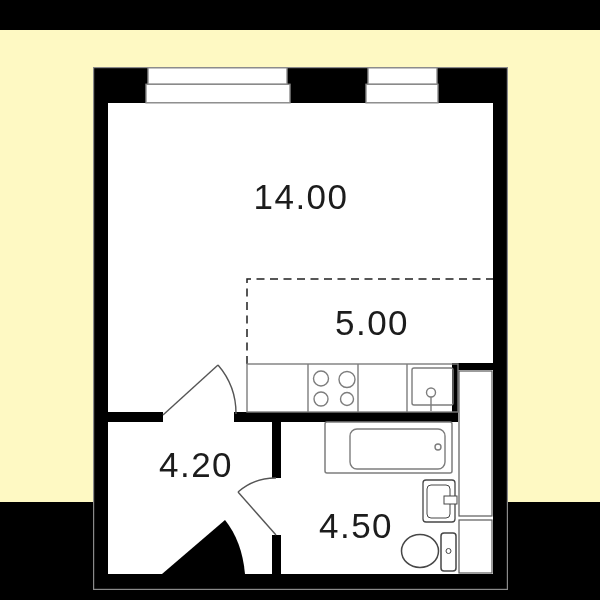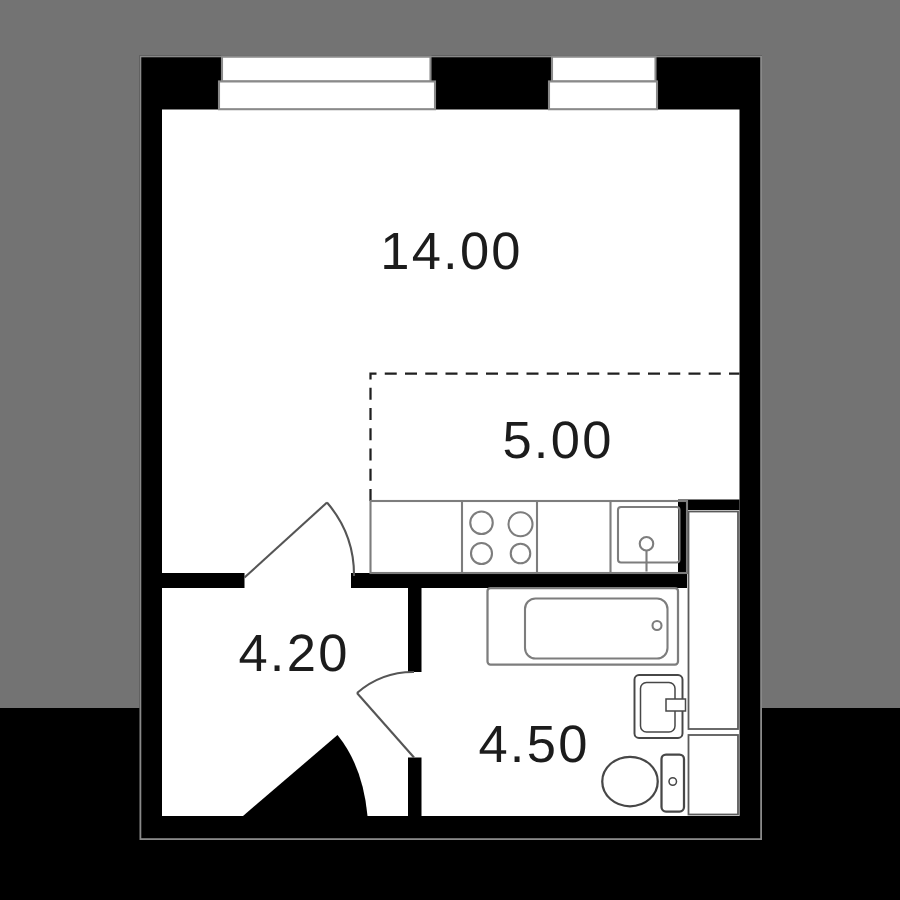--- a/index.html
+++ b/index.html
@@ -8,21 +8,22 @@
     width: 600px;
     height: 600px;
     background: #000000;
     overflow: hidden;
     font-family: "Liberation Sans", sans-serif;
   }
   .stage {
     position: relative;
     width: 600px;
     height: 472px;
-    background: #737373;
+    background: #fef9c3;
+    margin-top: 30px;
   }
   svg { display: block; }
   .area-label {
     fill: #1c1c1c;
     font-family: "Liberation Sans", sans-serif;
     font-size: 35px;
     font-weight: 400;
     letter-spacing: 1.5px;
   }
   .wall { fill: #000000; }

